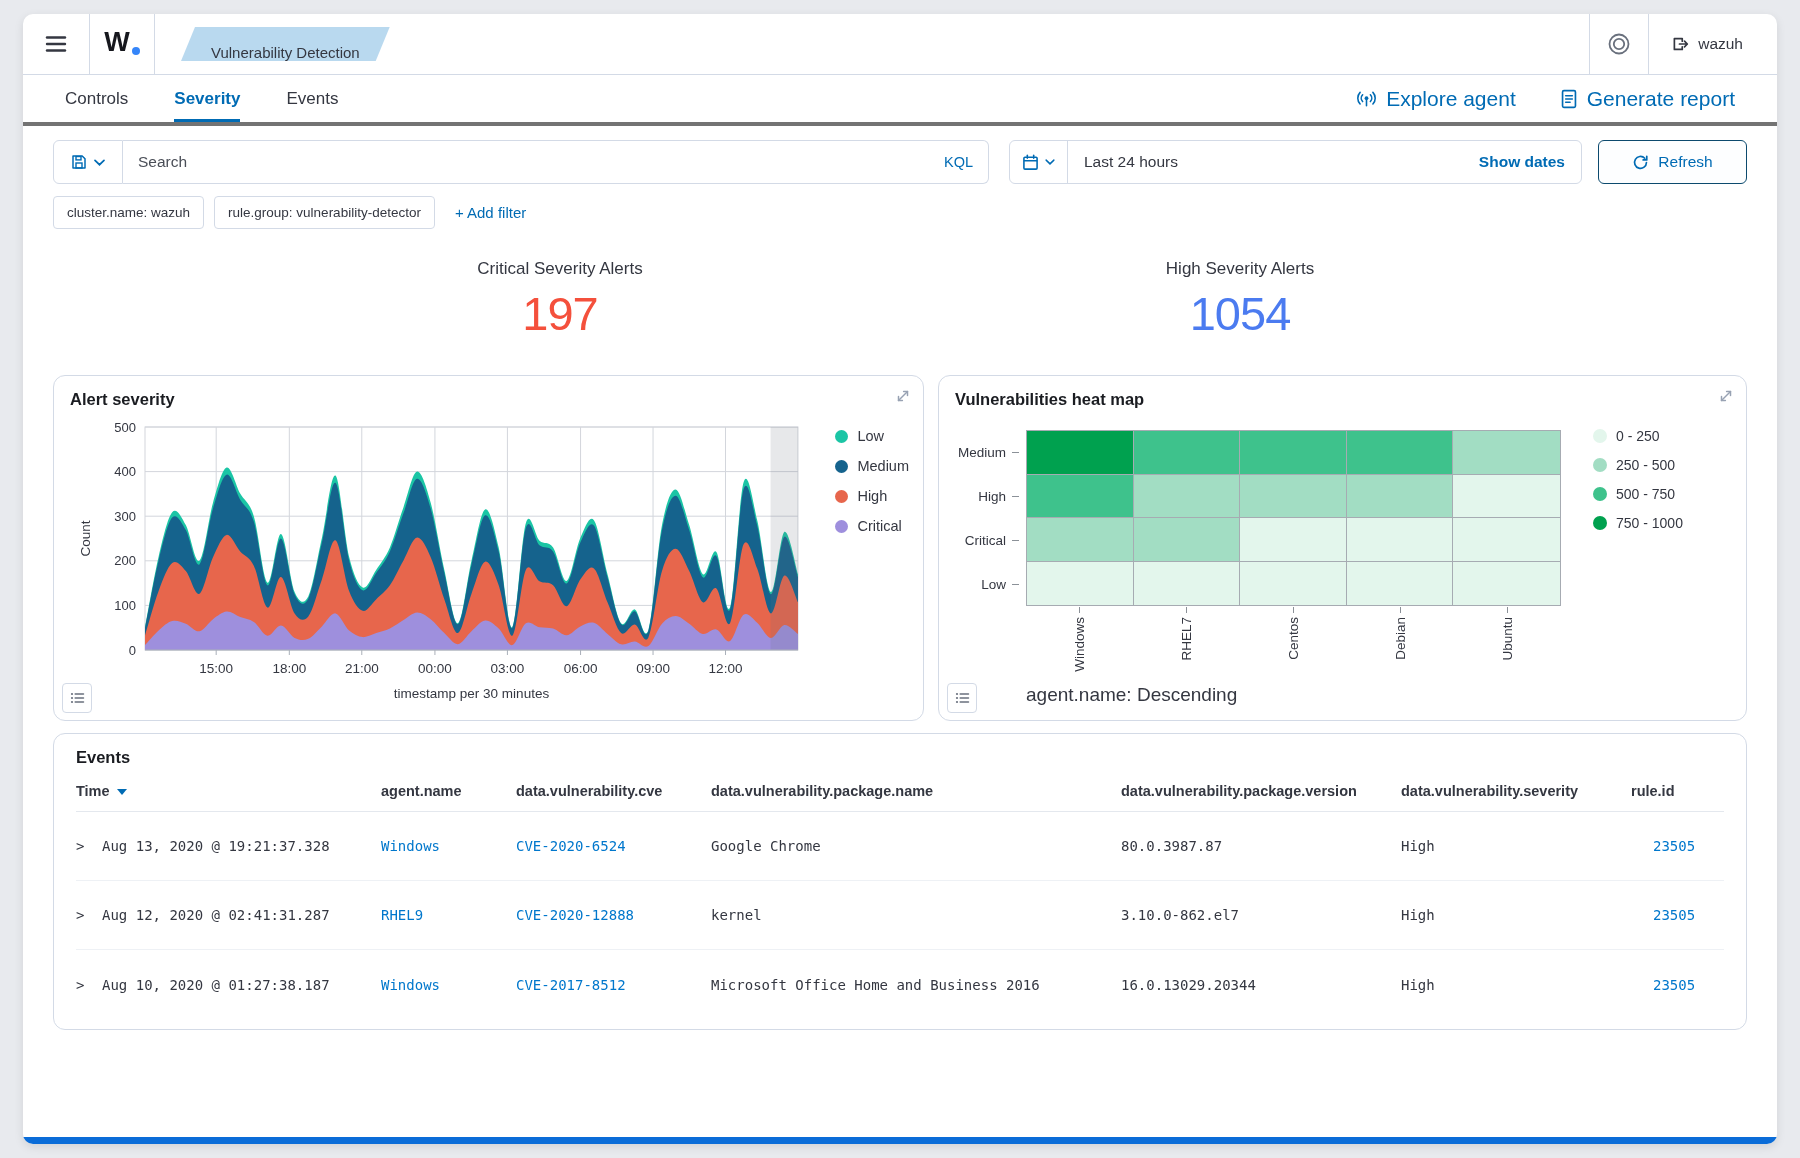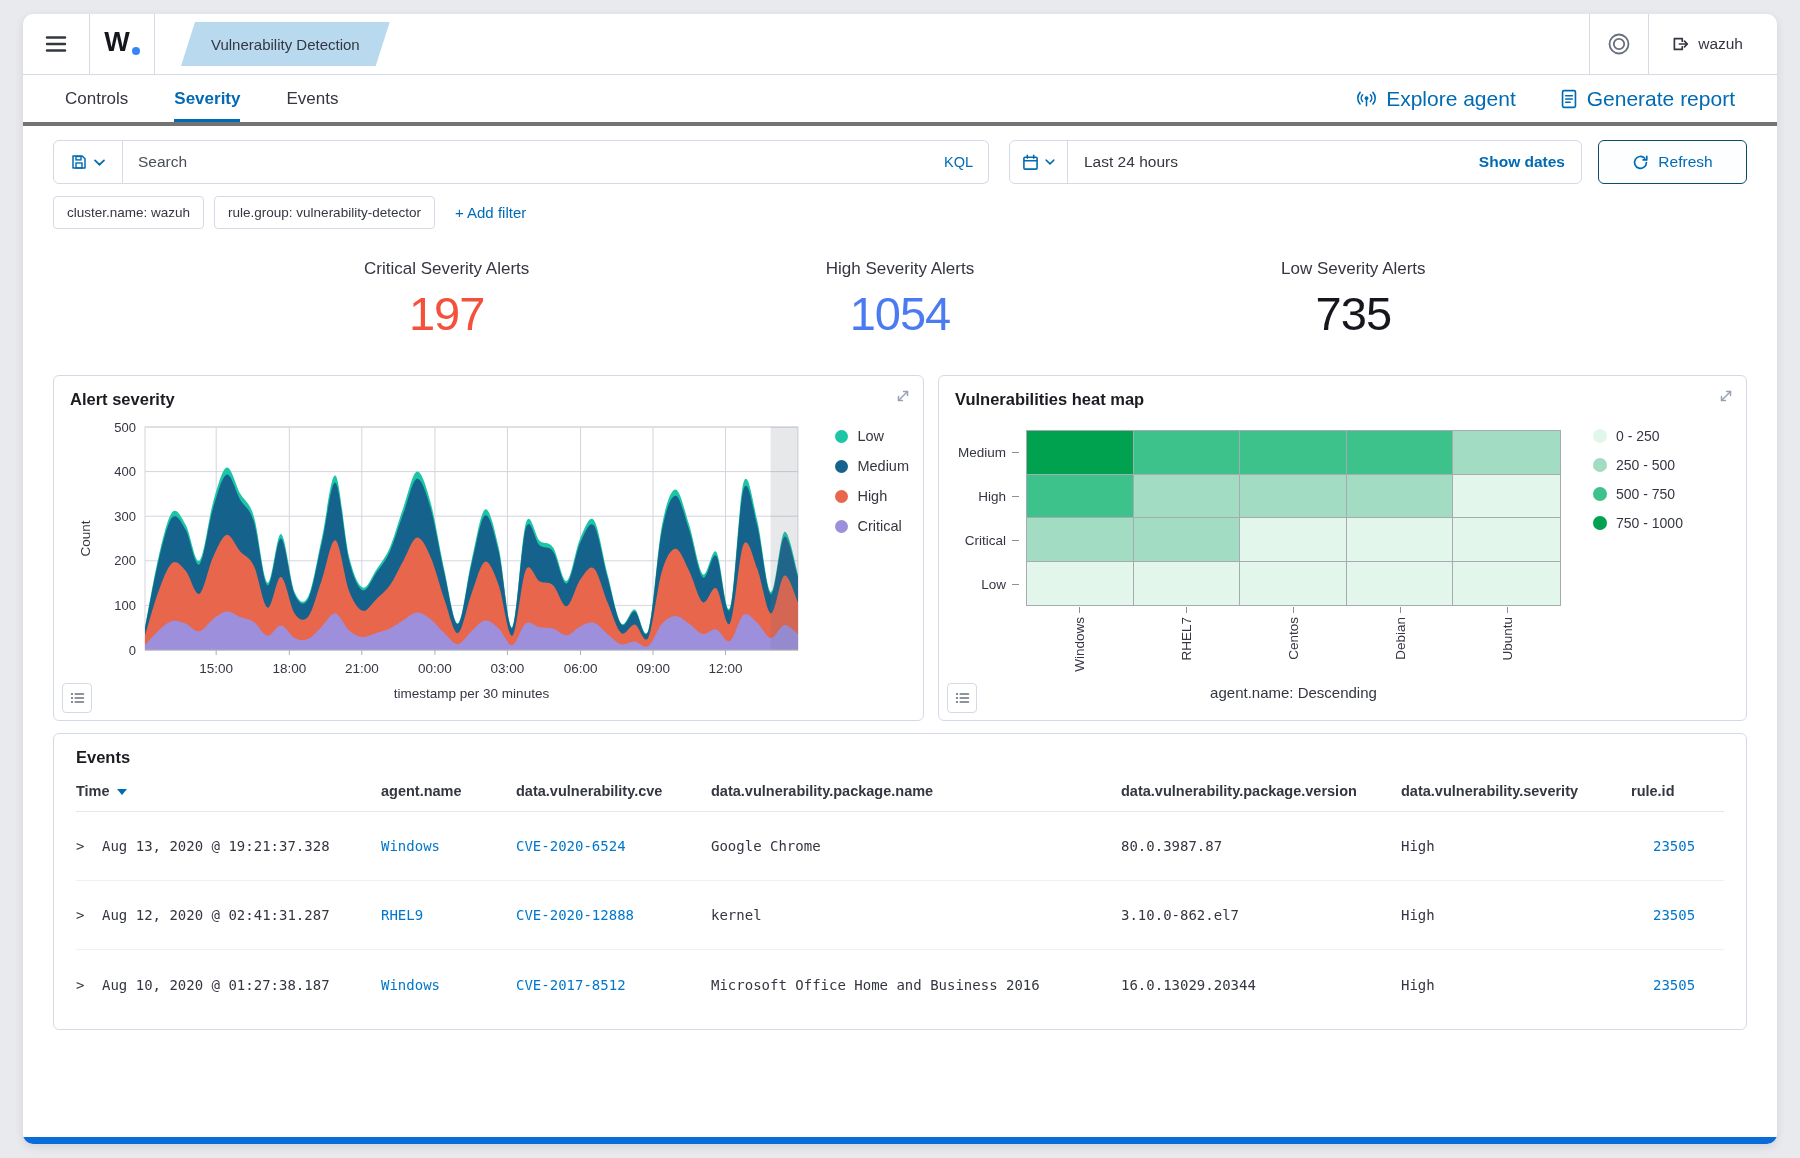--- a/index.html
+++ b/index.html
@@ -10,21 +10,21 @@
   .bottombar { position:absolute; left:0; right:0; bottom:0; height:7px; background:#0a6cd8; }
 
   
   .topbar { height:61px; border-bottom:1px solid #d3dae6; display:flex; align-items:center; }
   .vdiv { width:1px; align-self:stretch; background:#d3dae6; }
   .icon-btn { display:flex; align-items:center; justify-content:center; cursor:pointer; }
   .hamburger-btn { width:66px; height:100%; }
   .logo { width:64px; height:100%; display:flex; align-items:flex-end; justify-content:center;
           font-size:27px; font-weight:700; color:#16171d; padding-bottom:16px; }
   .logo-dot { width:8px; height:8px; border-radius:50%; background:#3585f9; margin:0 0 3px 2px; }
-  .crumb { margin-left:26px; height:44px; display:flex; align-items:center; padding:0 30px;
+  .crumb { margin-left:26px; height:34px; display:flex; align-items:flex-end; padding:0 30px;
            background:#b9d9ef; font-size:15px; color:#343741;
            clip-path:polygon(14px 0, 100% 0, calc(100% - 14px) 100%, 0 100%); }
   .topbar-right { margin-left:auto; display:flex; align-items:center; align-self:stretch; }
   .news-btn { width:58px; color:#69707d; }
   .user-btn { padding:0 34px 0 22px; gap:9px; font-size:15.5px; color:#343741; }
 
   
   .tabbar { height:51px; border-bottom:4px solid #737373; display:flex; align-items:stretch; padding:0 42px; }
   .tab { display:flex; align-items:center; margin-right:46px; font-size:17px; color:#343741; cursor:pointer; }
   .tab.active { color:#006bb4; font-weight:700; box-shadow:inset 0 -3px 0 #006bb4; }
@@ -56,21 +56,21 @@
   .add-filter { margin-left:10px; color:#006bb4; font-size:15px; cursor:pointer; }
 
   
   .statsrow { width:1360px; margin:30px auto 0; display:flex; }
   .stat { flex:1; text-align:center; }
   .stat-label { font-size:17px; color:#343741; }
   .stat-value { font-size:47px; margin-top:7px; letter-spacing:-1px; }
 
   
   .panels-row { display:flex; gap:14px; margin:34px 30px 0; }
-  .panel { position:relative; border:1px solid #d3dae6; border-radius:6px; background:#fff; }
+  .panel { position:relative; border:1px solid #d3dae6; border-radius:12px; background:#fff; }
   .panel-title { position:absolute; top:14px; left:16px; font-size:16.5px; font-weight:700; color:#1a1c21; }
   .expand-btn { position:absolute; top:12px; right:12px; color:#98a2b3; cursor:pointer; }
   .list-btn { position:absolute; bottom:7px; left:8px; width:30px; height:30px; border:1px solid #d3dae6;
               border-radius:4px; background:#fff; display:flex; align-items:center; justify-content:center;
               color:#69707d; cursor:pointer; }
   #alert-panel { width:871px; height:346px; }
   #heatmap-panel { flex:1; height:346px; }
 
   #area-svg-wrap { position:absolute; left:16px; top:41px; }
   #area-legend { position:absolute; right:14px; top:52px; display:flex; flex-direction:column; gap:14px; }
@@ -83,21 +83,21 @@
   .hm-tick { width:7px; height:1px; background:#8b9198; margin-left:6px; }
   #hm-grid { position:absolute; left:87px; top:54px; width:535px; height:176px; border:1px solid #a6abb2;
              display:grid; grid-template-columns:repeat(5,1fr); grid-template-rows:repeat(4,1fr); }
   .hm-cell { border-right:1px solid #a6abb2; border-bottom:1px solid #a6abb2; cursor:pointer; }
   .hm-cell:nth-child(5n) { border-right:none; }
   .hm-cell:nth-child(n+16) { border-bottom:none; }
   #hm-cols { position:absolute; left:87px; top:231px; width:535px; display:flex; }
   .hm-col { flex:1; display:flex; flex-direction:column; align-items:center; gap:4px; }
   .hm-vtick { width:1px; height:6px; background:#8b9198; }
   .hm-colname { writing-mode:vertical-rl; transform:rotate(180deg); font-size:13.5px; color:#343741; }
-  #hm-xlabel { position:absolute; left:87px; top:308px; width:535px; text-align:center; font-size:15px; color:#343741; }
+  #hm-xlabel { position:absolute; left:87px; top:308px; width:535px; text-align:left; font-size:19px; color:#343741; }
   #hm-legend { position:absolute; left:654px; top:52px; display:flex; flex-direction:column; gap:13px; }
   .hm-lg-dot { width:14px; height:14px; border-radius:50%; }
   .hm-lg-item { display:flex; align-items:center; gap:9px; font-size:14px; color:#343741; }
 
   
   .events-panel { margin:12px 30px 0; padding:14px 22px 10px; }
   .ev-header { display:grid; grid-template-columns:305px 135px 195px 410px 280px 230px 1fr;
                font-size:14.5px; font-weight:700; color:#343741; padding:16px 0 12px;
                border-bottom:1px solid #e4e8ee; align-items:center; }
   .sort-caret { display:inline-block; width:0; height:0; border-left:5px solid transparent;
@@ -233,24 +233,20 @@
   </div>
 
   <div class="statsrow" id="stats-row">
       <div class="stat">
         <div class="stat-label">Critical Severity Alerts</div>
         <div class="stat-value" style="color: rgb(244, 80, 60);">197</div>
       </div>
       <div class="stat">
         <div class="stat-label">High Severity Alerts</div>
         <div class="stat-value" style="color: rgb(75, 123, 240);">1054</div>
-      </div>
-      <div class="stat">
-        <div class="stat-label">Low Severity Alerts</div>
-        <div class="stat-value" style="color: rgb(22, 23, 29);">735</div>
       </div>
     </div>
 
   <div class="panels-row">
 
     <section class="panel" id="alert-panel">
       <div class="panel-title">Alert severity</div>
       <div class="expand-btn">
         <svg width="16" height="16" viewBox="0 0 16 16">
           <g fill="none" stroke="currentColor" stroke-width="1.5" stroke-linecap="round" stroke-linejoin="round">

